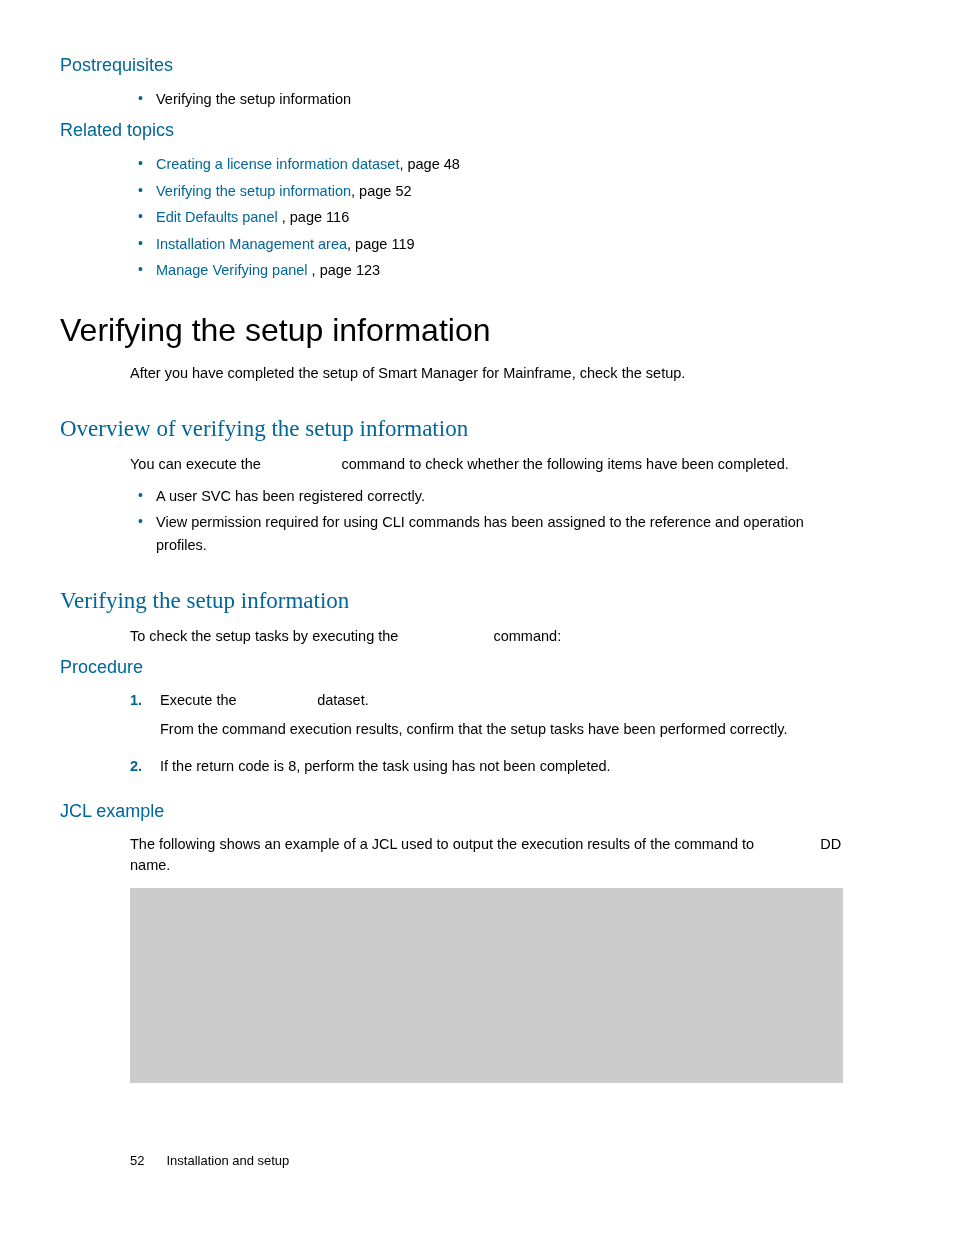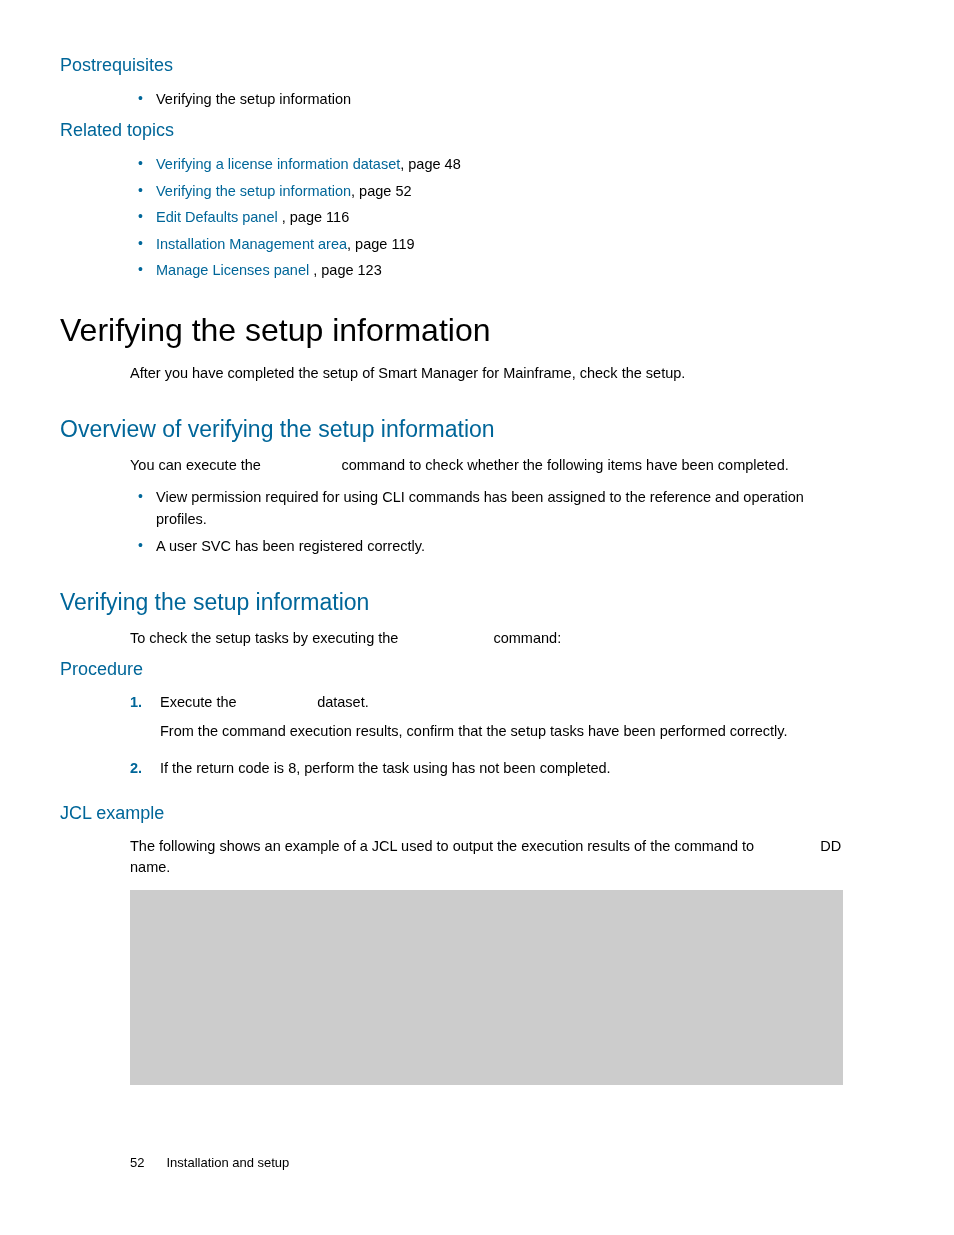--- a/index.html
+++ b/index.html
@@ -24,20 +24,21 @@
     color: #000000;
     font-size: 32px;
     font-weight: normal;
     margin: 30px 0 14px 0;
   }
   .h2 {
     color: #006699;
     font-size: 23px;
     font-weight: normal;
     margin: 32px 0 12px 0;
+    font-family: Liberation Serif, serif;
   }
   .body-text {
     font-size: 14.5px;
     line-height: 1.45;
     margin-left: 70px;
     margin-bottom: 10px;
   }
   ul.bullets {
     list-style: none;
     padding: 0;
@@ -104,37 +105,37 @@
 
 <div class="page">
 
   <div class="h3">Postrequisites</div>
   <ul class="bullets">
     <li><span>Verifying the setup information</span></li>
   </ul>
 
   <div class="h3">Related topics</div>
   <ul class="bullets">
-    <li><span class="link">Verifying a license information dataset</span><span>, page 48</span></li>
+    <li><span class="link">Creating a license information dataset</span><span>, page 48</span></li>
     <li><span class="link">Verifying the setup information</span><span>, page 52</span></li>
     <li><span class="link">Edit Defaults panel </span><span>, page 116</span></li>
     <li><span class="link">Installation Management area</span><span>, page 119</span></li>
-    <li><span class="link">Manage Licenses panel </span><span>, page 123</span></li>
+    <li><span class="link">Manage Verifying panel </span><span>, page 123</span></li>
   </ul>
 
   <div class="h1">Verifying the setup information</div>
   <div class="body-text">After you have completed the setup of Smart Manager for Mainframe, check the setup.</div>
 
   <div class="h2">Overview of verifying the setup information</div>
   <div class="body-text">
     <span>You can execute the </span><span>     </span><span> command to check whether the following items have been completed.</span>
   </div>
   <ul class="bullets">
+    <li><span>A user SVC has been registered correctly.</span></li>
     <li><span>View permission required for using CLI commands has been assigned to the reference and operation profiles.</span></li>
-    <li><span>A user SVC has been registered correctly.</span></li>
   </ul>
 
   <div class="h2">Verifying the setup information</div>
   <div class="body-text">
     <span>To check the setup tasks by executing the </span><span>      </span><span> command:</span>
   </div>
 
   <div class="h3">Procedure</div>
   <ol class="steps">
     <li>

